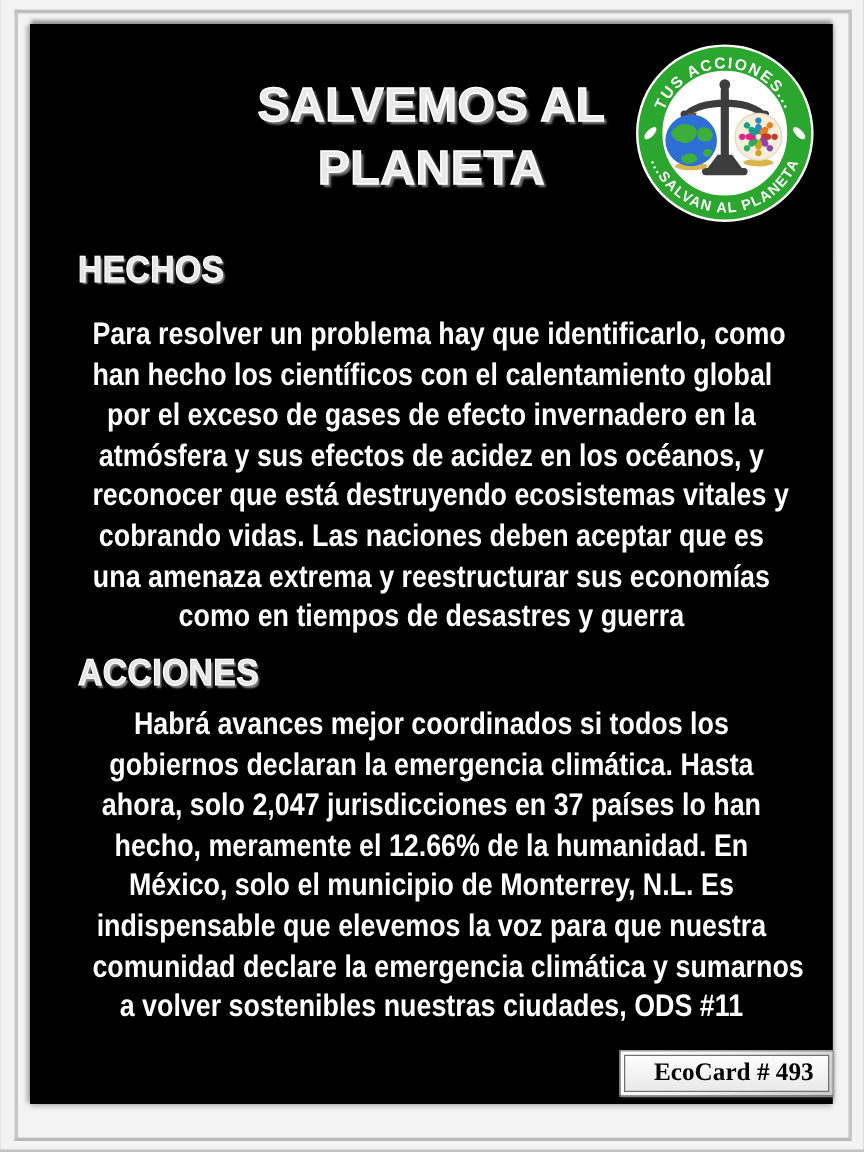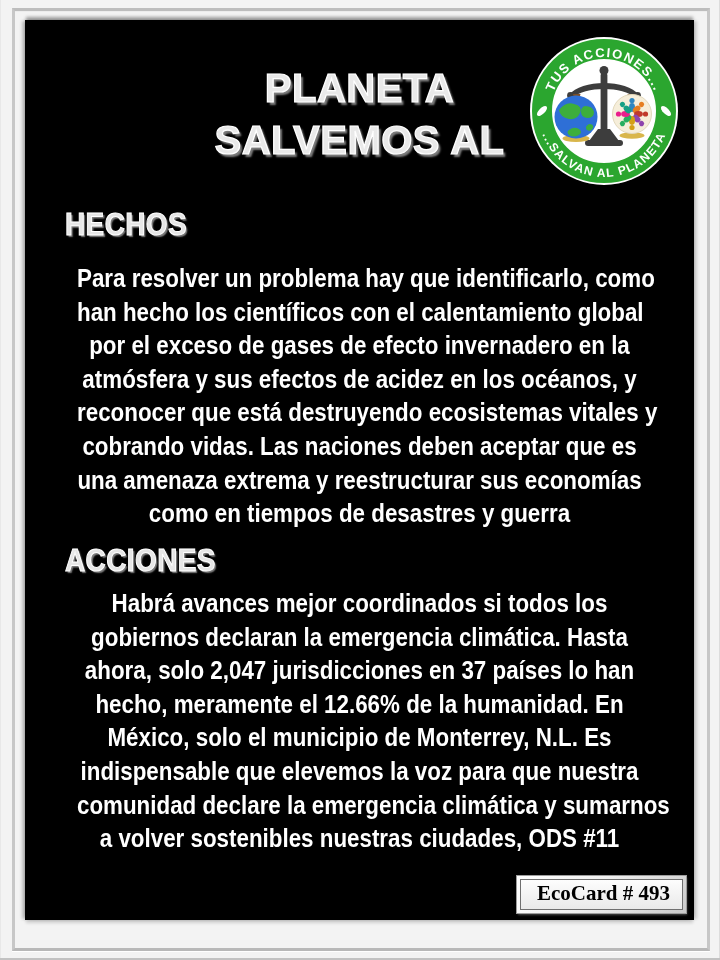--- a/index.html
+++ b/index.html
@@ -61,37 +61,37 @@
   .badge {
     position:absolute; top:856px; left:492px;
     background:linear-gradient(135deg,#ffffff 0%,#f0f0f0 45%,#c9c9c9 100%);
     padding:3px;
     box-shadow:0 0 0 1px #9c9c9c, 1px 2px 2px rgba(120,120,120,0.6);
   }
   .badge-face {
     display:block;
     background:linear-gradient(180deg,#fdfdfd,#e9e9e9);
     border:1px solid #6f6f6f;
-    padding:1px 12px 3px 16px;
+    padding:1px 12px 3px 24px;
     font-family:"Liberation Serif", serif;
     font-weight:bold; font-size:21px; color:#000;
     white-space:nowrap;
   }
 </style>
 </head>
 <body>
 
 <div class="stage">
   <div class="frame-line"></div>
 
   <div class="panel">
 
     <div class="title">
+      <div>SALVEMOS AL</div>
       <div>PLANETA</div>
-      <div>SALVEMOS AL</div>
     </div>
 
     <svg class="logo" viewBox="0 0 150 150" aria-hidden="true">
       <defs>
         <path id="arcTop" d="M 21 75 A 54 54 0 0 1 129 75"></path>
         <path id="arcBottom" d="M 9 75 A 66 66 0 0 0 141 75"></path>
       </defs>
       <g>
         <circle cx="75" cy="75" r="74" fill="#ffffff"></circle>
         <circle cx="75" cy="75" r="62" fill="none" stroke-width="20" stroke="#2BA62F"></circle>

